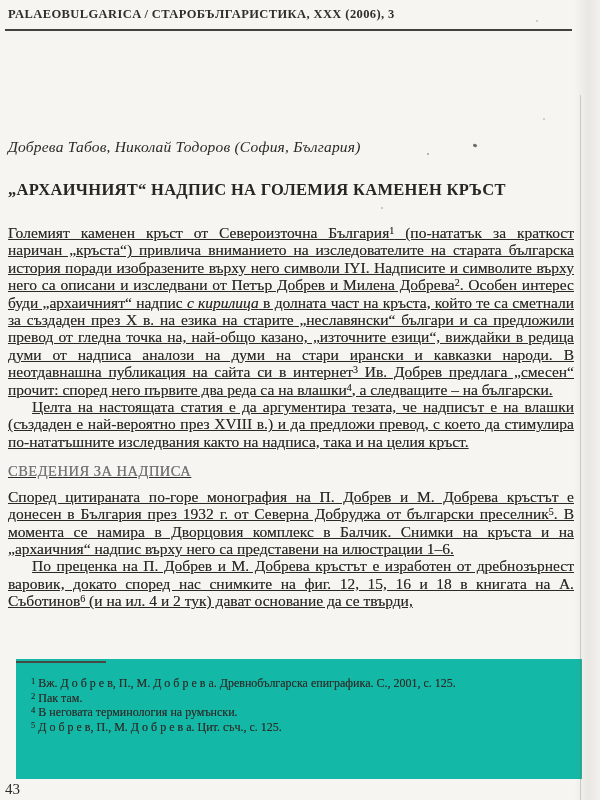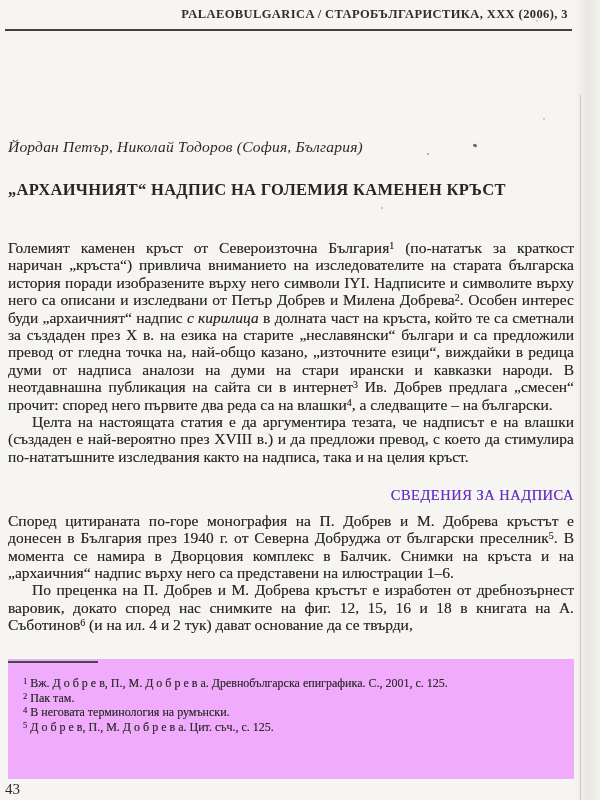--- a/index.html
+++ b/index.html
@@ -14,62 +14,62 @@
     background:linear-gradient(90deg,rgba(115,112,105,0) 0%,rgba(115,112,105,0.10) 55%,rgba(115,112,105,0.03) 100%);}
   .edge-line{position:absolute;top:95px;right:19px;width:1px;height:705px;background:rgba(110,107,100,0.30);}
   .speckle{position:absolute;background:#4a4843;border-radius:50%;}
   .sp1{left:473px;top:144px;width:4px;height:3px;opacity:.8;transform:rotate(25deg);border-radius:40%;}
   .sp2{left:427px;top:153px;width:2px;height:2px;opacity:.5;}
   .sp3{left:543px;top:118px;width:2px;height:2px;opacity:.3;}
   .sp4{left:381px;top:207px;width:2px;height:2px;opacity:.35;}
   .sp5{left:536px;top:20px;width:2px;height:2px;opacity:.3;}
 
   .journal-header{position:absolute;top:7px;left:8px;width:560px;
-    font-size:12.5px;font-weight:700;letter-spacing:0.4px;color:#2f2e2b;white-space:nowrap;text-align:right;}
+    font-size:12.5px;font-weight:700;letter-spacing:0.4px;color:#2f2e2b;white-space:nowrap;}
   .header-rule{position:absolute;top:29px;left:5px;width:567px;height:2px;background:#43413d;}
 
   .authors{position:absolute;top:138px;left:8px;font-style:italic;font-size:15.5px;color:#2b2a27;letter-spacing:0.2px;}
   .article-title{position:absolute;top:180px;left:8px;font-size:16.5px;font-weight:700;letter-spacing:0.3px;color:#272623;}
 
-  .body-block{position:absolute;top:239px;left:8px;width:566px;height:423px;overflow:hidden;
+  .body-block{position:absolute;top:224px;left:8px;width:566px;height:423px;overflow:hidden;
     font-size:15.5px;line-height:17.4px;text-align:justify;
-    text-shadow:0 0 0.4px rgba(42,41,38,0.55);}
+    text-shadow:0 0 0.4px rgba(42,41,38,0.55);text-decoration:underline;}
   .para{margin:0;}
   .para.indent{text-indent:24px;}
-  .section-heading{margin:22px 0 7px 0;font-size:14.5px;font-weight:400;letter-spacing:0.5px;
-    text-align:right;color:#6d28d9;}
+  .section-heading{margin:13px 0 7px 0;font-size:14.5px;font-weight:400;letter-spacing:0.5px;
+    text-align:left;color:#737373;}
   .body-block sup{font-size:10px;line-height:0;vertical-align:4px;letter-spacing:0;}
 
-  .footnote-area{position:absolute;top:659px;left:8px;width:566px;height:120px;background:#f0abfc;font-family:Liberation Serif, serif;}
+  .footnote-area{position:absolute;top:659px;left:16px;width:566px;height:120px;background:#14b8a6;font-family:Liberation Serif, serif;}
   .footnote-rule{width:90px;height:2px;background:#4a4843;margin:2px 0 13px 0;}
   .footnote{margin:0;font-size:12px;line-height:14.6px;text-align:justify;text-indent:15px;
     color:#2c2b28;text-shadow:0 0 0.3px rgba(44,43,40,0.5);}
   .footnote sup{font-size:8.5px;line-height:0;vertical-align:3px;}
 
   .page-number{position:absolute;left:5px;top:781px;font-size:15px;color:#2b2a27;}
 </style>
 </head>
 <body>
 
 <div class="page">
 
   <div class="journal-header">PALAEOBULGARICA / СТАРОБЪЛГАРИСТИКА, XXX (2006), 3</div>
   <div class="header-rule"></div>
 
-  <div class="authors">Йордан Петър, Николай Тодоров (София, България)</div>
+  <div class="authors">Добрева Табов, Николай Тодоров (София, България)</div>
   <div class="article-title">„АРХАИЧНИЯТ“ НАДПИС НА ГОЛЕМИЯ КАМЕНЕН КРЪСТ</div>
 
   <div class="body-block">
     <div>
         <p class="para"><span>Големият каменен кръст от Североизточна България</span><sup>1</sup><span> (по-нататък за краткост наричан „кръста“) привлича вниманието на изследователите на старата българска история поради изобразените върху него символи IYI. Надписите и символите върху него са описани и изследвани от Петър Добрев и Милена Добрева</span><sup>2</sup><span>. Особен интерес буди „архаичният“ надпис </span><span style="font-style: italic;">с кирилица</span><span> в долната част на кръста, който те са сметнали за създаден през X в. на езика на старите „неславянски“ българи и са предложили превод от гледна точка на, най-общо казано, „източните езици“, виждайки в редица думи от надписа аналози на думи на стари ирански и кавказки народи. В неотдавнашна публикация на сайта си в интернет</span><sup>3</sup><span> Ив. Добрев предлага „смесен“ прочит: според него първите два реда са на влашки</span><sup>4</sup><span>, а следващите – на български.</span></p>
         <p class="para indent"><span>Целта на настоящата статия е да аргументира тезата, че надписът е на влашки (създаден е най-вероятно през XVIII в.) и да предложи превод, с което да стимулира по-нататъшните изследвания както на надписа, така и на целия кръст.</span></p>
       </div>
     <p class="section-heading">СВЕДЕНИЯ ЗА НАДПИСА</p>
     <div>
-        <p class="para"><span>Според цитираната по-горе монография на П. Добрев и М. Добрева кръстът е донесен в България през 1940 г. от Северна Добруджа от български преселник</span><sup>5</sup><span>. В момента се намира в Дворцовия комплекс в Балчик. Снимки на кръста и на „архаичния“ надпис върху него са представени на илюстрации 1–6.</span></p>
+        <p class="para"><span>Според цитираната по-горе монография на П. Добрев и М. Добрева кръстът е донесен в България през 1932 г. от Северна Добруджа от български преселник</span><sup>5</sup><span>. В момента се намира в Дворцовия комплекс в Балчик. Снимки на кръста и на „архаичния“ надпис върху него са представени на илюстрации 1–6.</span></p>
         <p class="para indent"><span>По преценка на П. Добрев и М. Добрева кръстът е изработен от дребнозърнест варовик, докато според нас снимките на фиг. 12, 15, 16 и 18 в книгата на А. Съботинов</span><sup>6</sup><span> (и на ил. 4 и 2 тук) дават основание да се твърди,</span></p>
       </div>
   </div>
 
   <div class="footnote-area">
     <div class="footnote-rule"></div>
     <div>
         <p class="footnote"><sup>1</sup> Вж. Д о б р е в, П., М. Д о б р е в а. Древнобългарска епиграфика. С., 2001, с. 125.</p>
         <p class="footnote"><sup>2</sup> Пак там.</p>
         <p class="footnote"><sup>4</sup> В неговата терминология на румънски.</p>

